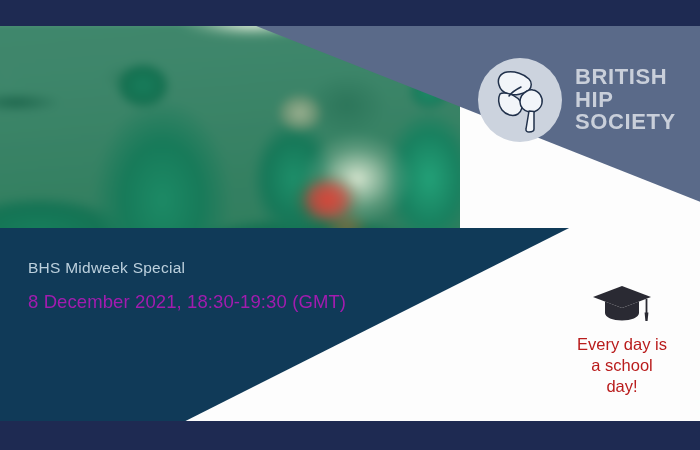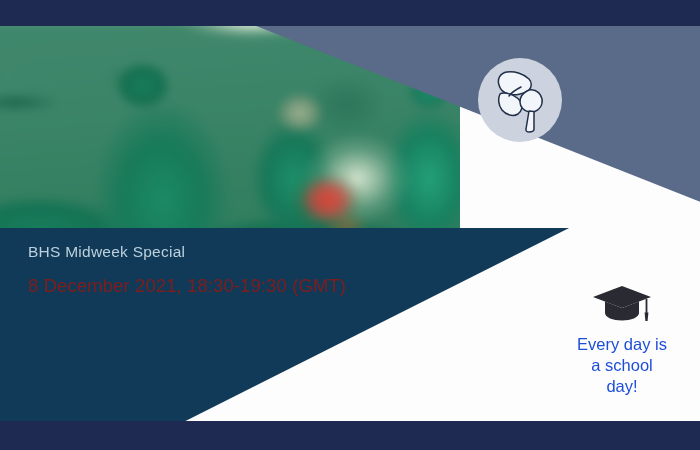--- a/index.html
+++ b/index.html
@@ -143,51 +143,51 @@
   .navy-text {
     position: absolute;
     left: 28px; top: 243px;
     z-index: 6;
     width: 540px;
   }
   .kicker {
     color: #bcd0dd;
     font-size: 15.5px;
     letter-spacing: .25px;
-    margin: 0 0 14px 0;
+    margin: 16px 0 14px 0;
     font-weight: 400;
   }
   .headline {
     color: #ffffff;
     font-size: 29px;
     line-height: 1.18;
     font-weight: 400;
     margin: 0 0 13px 0;
     letter-spacing: -.1px;
     white-space: pre-line;
   }
   .datetime {
-    color: #7f1d1d;
+    color: #a21caf;
     font-size: 18.5px;
     font-weight: 400;
     margin: 0;
     letter-spacing: .1px;
   }
 
   
   .schoolday {
     position: absolute;
     left: 558px; top: 283px;
     width: 128px;
     z-index: 6;
     text-align: center;
   }
   .cap-icon { display: block; margin: 0 auto 9px auto; }
   .schoolday-text {
-    color: #1d4ed8;
+    color: #b91c1c;
     font-size: 16.5px;
     line-height: 1.26;
     font-weight: 400;
     white-space: pre-line;
     margin: 0;
   }
 </style>
 </head>
 <body>
 
@@ -212,20 +212,25 @@
       <svg width="58" height="66" viewBox="0 0 58 66">
         <g fill="#f2f5f9" stroke="#20304a" stroke-width="1.5" stroke-linejoin="round" stroke-linecap="round">
           <path d="M8 18 C6 12 9 6 16 5 C24 4 33 7 38 12 C41 15 41 20 38 23 C33 27 24 29 17 27 C11 25 9 22 8 18 Z"></path>
           <path d="M9 27 C7 31 7 38 11 43 C15 48 22 50 27 47 C31 44 32 39 30 35 C27 30 19 26 13 26 C11 26 10 26 9 27 Z"></path>
           <path d="M36 24 C32 26 29 30 29 35 C29 40 33 44 38 45 C44 46 50 42 51 36 C52 30 48 24 42 23 C40 22.6 38 23 36 24 Z"></path>
           <path d="M38 44 C37 50 36 56 35 62 C34.6 64 36 65 38 65 C41 65 43 64 43 62 C43 56 43 50 43 44.5 Z"></path>
           <path d="M30 20 C26 22 21 25 18 29" fill="none"></path>
         </g>
       </svg>
     </div>
+    <div class="logo-wordmark">
+      <span>BRITISH</span>
+      <span>HIP</span>
+      <span>SOCIETY</span>
+    </div>
   </div>
 
   <div class="navy-text">
     <p class="kicker">BHS Midweek Special</p>
     <p class="datetime">8 December 2021, 18:30-19:30 (GMT)</p>
   </div>
 
   <div class="schoolday">
     <svg class="cap-icon" width="62" height="42" viewBox="0 0 62 42">
       <path d="M31 3 L60 14 L31 25 L2 14 Z" fill="#2a2a33"></path>

